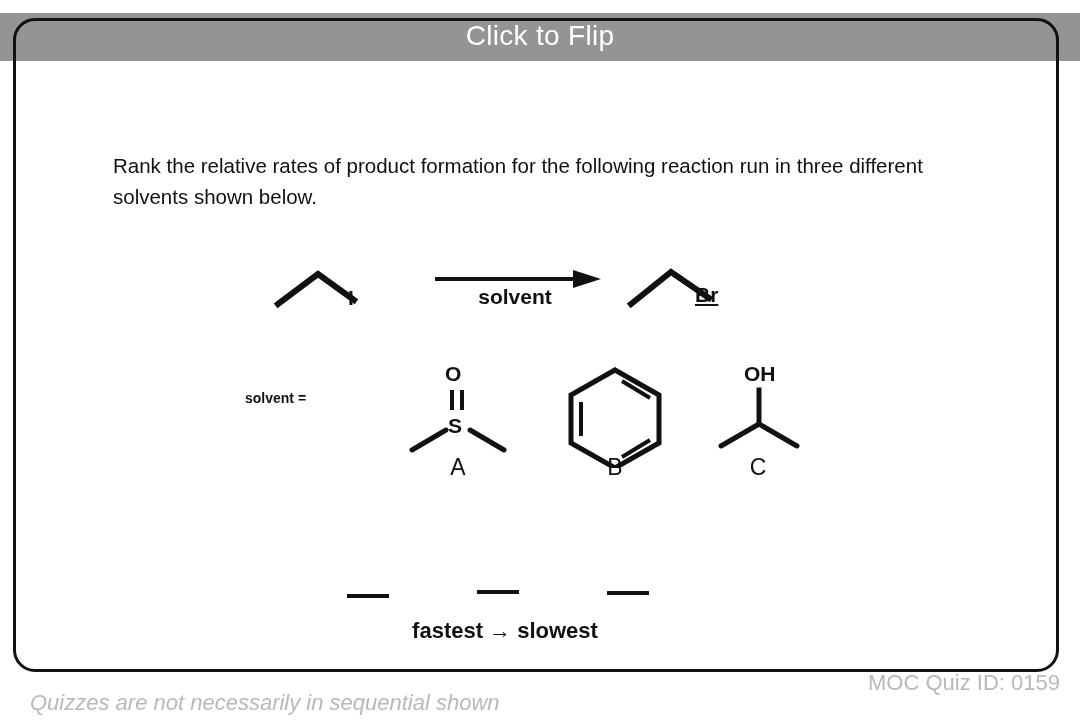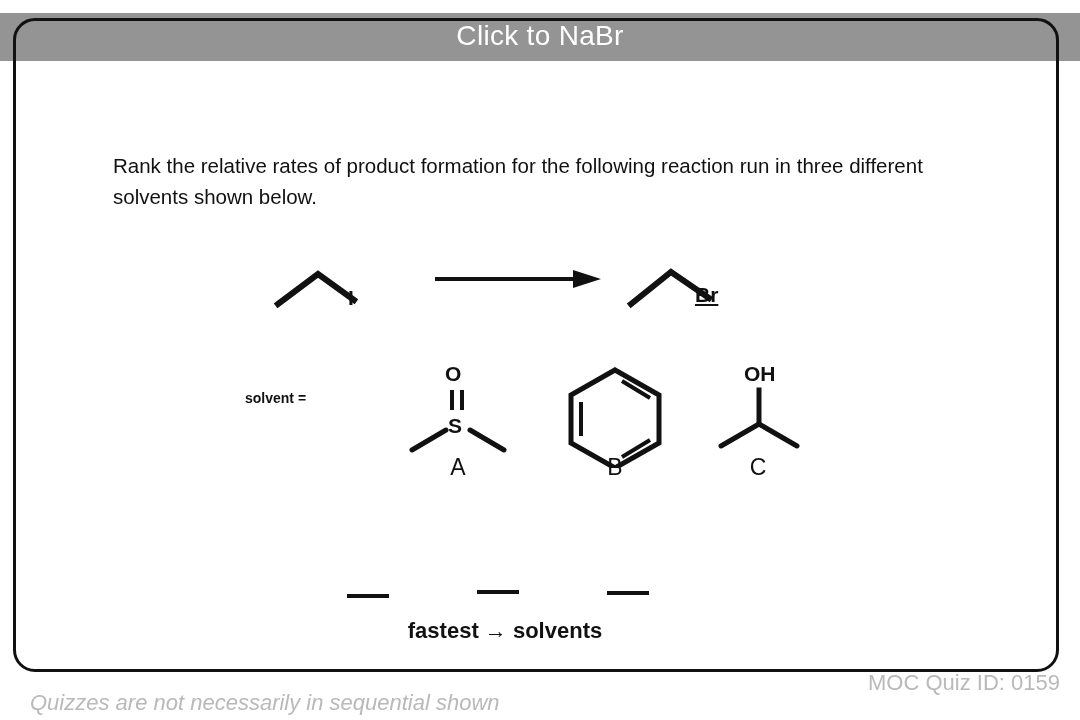--- a/index.html
+++ b/index.html
@@ -137,40 +137,41 @@
   }
   #footer-note { left: 30px; top: 690px; }
   #footer-id   { right: 20px; top: 670px; font-style: normal; }
 </style>
 </head>
 <body>
 
 <div id="header-band"></div>
 <div id="card-body"></div>
 <div id="card"></div>
-<div id="header-title">Click to NaBr</div>
+<div id="header-title">Click to Flip</div>
 
 <div id="question">
   <span>Rank the relative rates of product formation for the following reaction</span>
   <span>run in three different solvents shown below.</span>
 </div>
 
 <div class="layer" style="left:270px; top:230px; width:520px; height:95px;">
 
   <svg width="115" height="70" viewBox="0 0 115 70" style="position:absolute; left:0px; top:18px;">
     <polyline points="8,56 48,26 84,52" fill="none" stroke="#111111" stroke-width="6" stroke-linecap="square" stroke-linejoin="miter"></polyline>
   </svg>
   <div class="atomlbl" style="position:absolute; left:78px; top:56px;">I</div>
 
 
   <svg width="170" height="22" viewBox="0 0 170 22" style="position:absolute; left:163px; top:38px;">
     <line x1="2" y1="11" x2="148" y2="11" stroke="#111111" stroke-width="4"></line>
     <polygon points="140,2 168,11 140,20" fill="#111111"></polygon>
   </svg>
 
+  <div class="bondlbl" style="position:absolute; left:170px; top:55px; width:150px; text-align:center;">solvent</div>
 
   <svg width="105" height="70" viewBox="0 0 105 70" style="position:absolute; left:355px; top:16px;">
     <polyline points="6,58 46,26 84,52" fill="none" stroke="#111111" stroke-width="6" stroke-linecap="square" stroke-linejoin="miter"></polyline>
   </svg>
   <div class="atomlbl" style="position:absolute; left:425px; top:53px;text-decoration:underline;">Br</div>
 </div>
 
 <div class="solvent-eq layer" style="left:245px; top:390px;">solvent =</div>
 
 <div class="layer" style="left:400px; top:362px; width:120px; height:120px;">
@@ -207,16 +208,16 @@
     <line x1="54" y1="40" x2="16" y2="62" stroke="#111111" stroke-width="5" stroke-linecap="round"></line>
     <line x1="54" y1="40" x2="92" y2="62" stroke="#111111" stroke-width="5" stroke-linecap="round"></line>
   </svg>
   <div class="letterlbl" style="position:absolute; left:33px; top:92px;">C</div>
 </div>
 
 <div class="blank" style="left:347px; top:594px;"></div>
 <div class="blank" style="left:477px; top:590px;"></div>
 <div class="blank" style="left:607px; top:591px;"></div>
 
-<div id="rank-label">fastest → solvents</div>
+<div id="rank-label">fastest → slowest</div>
 
 <div class="footer-text" id="footer-note">Quizzes are not necessarily in sequential shown</div>
 <div class="footer-text" id="footer-id">MOC Quiz ID: 0159</div>
 
 </body></html>

